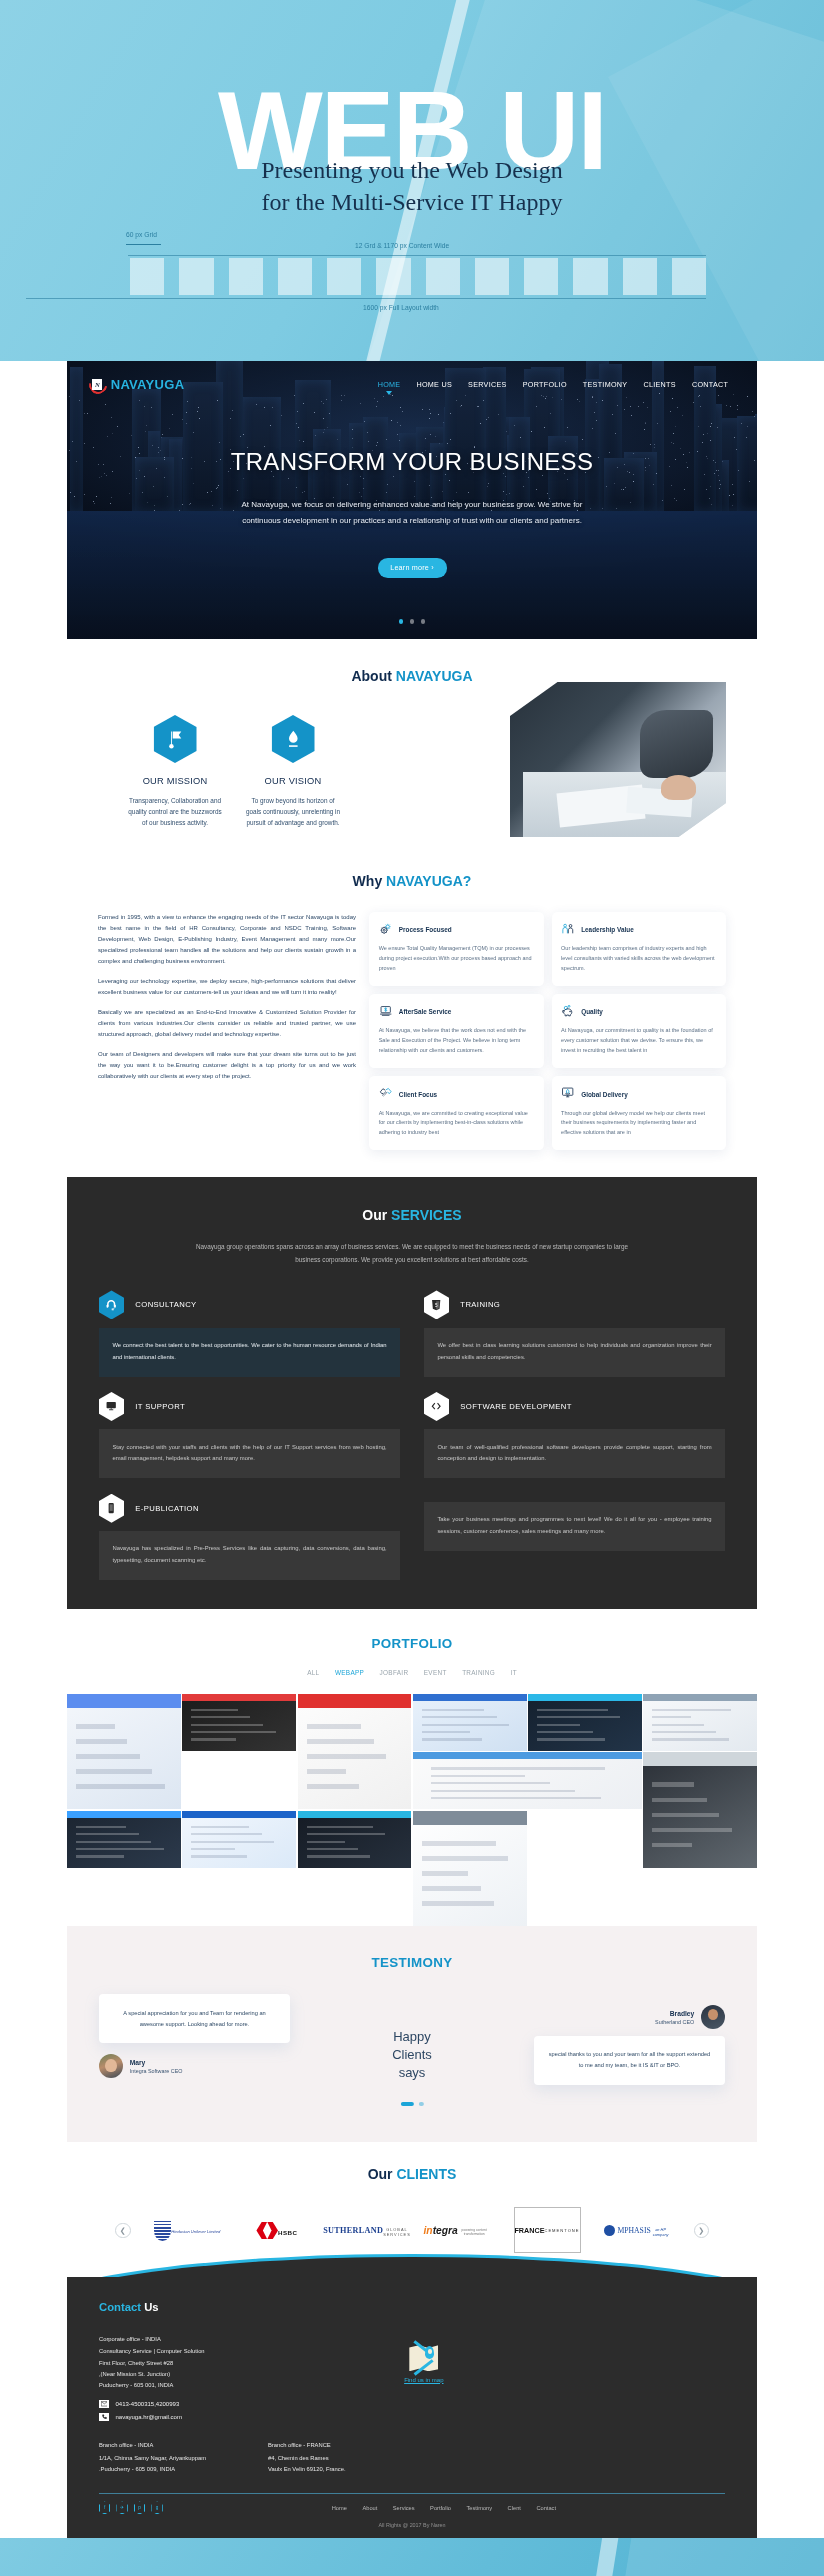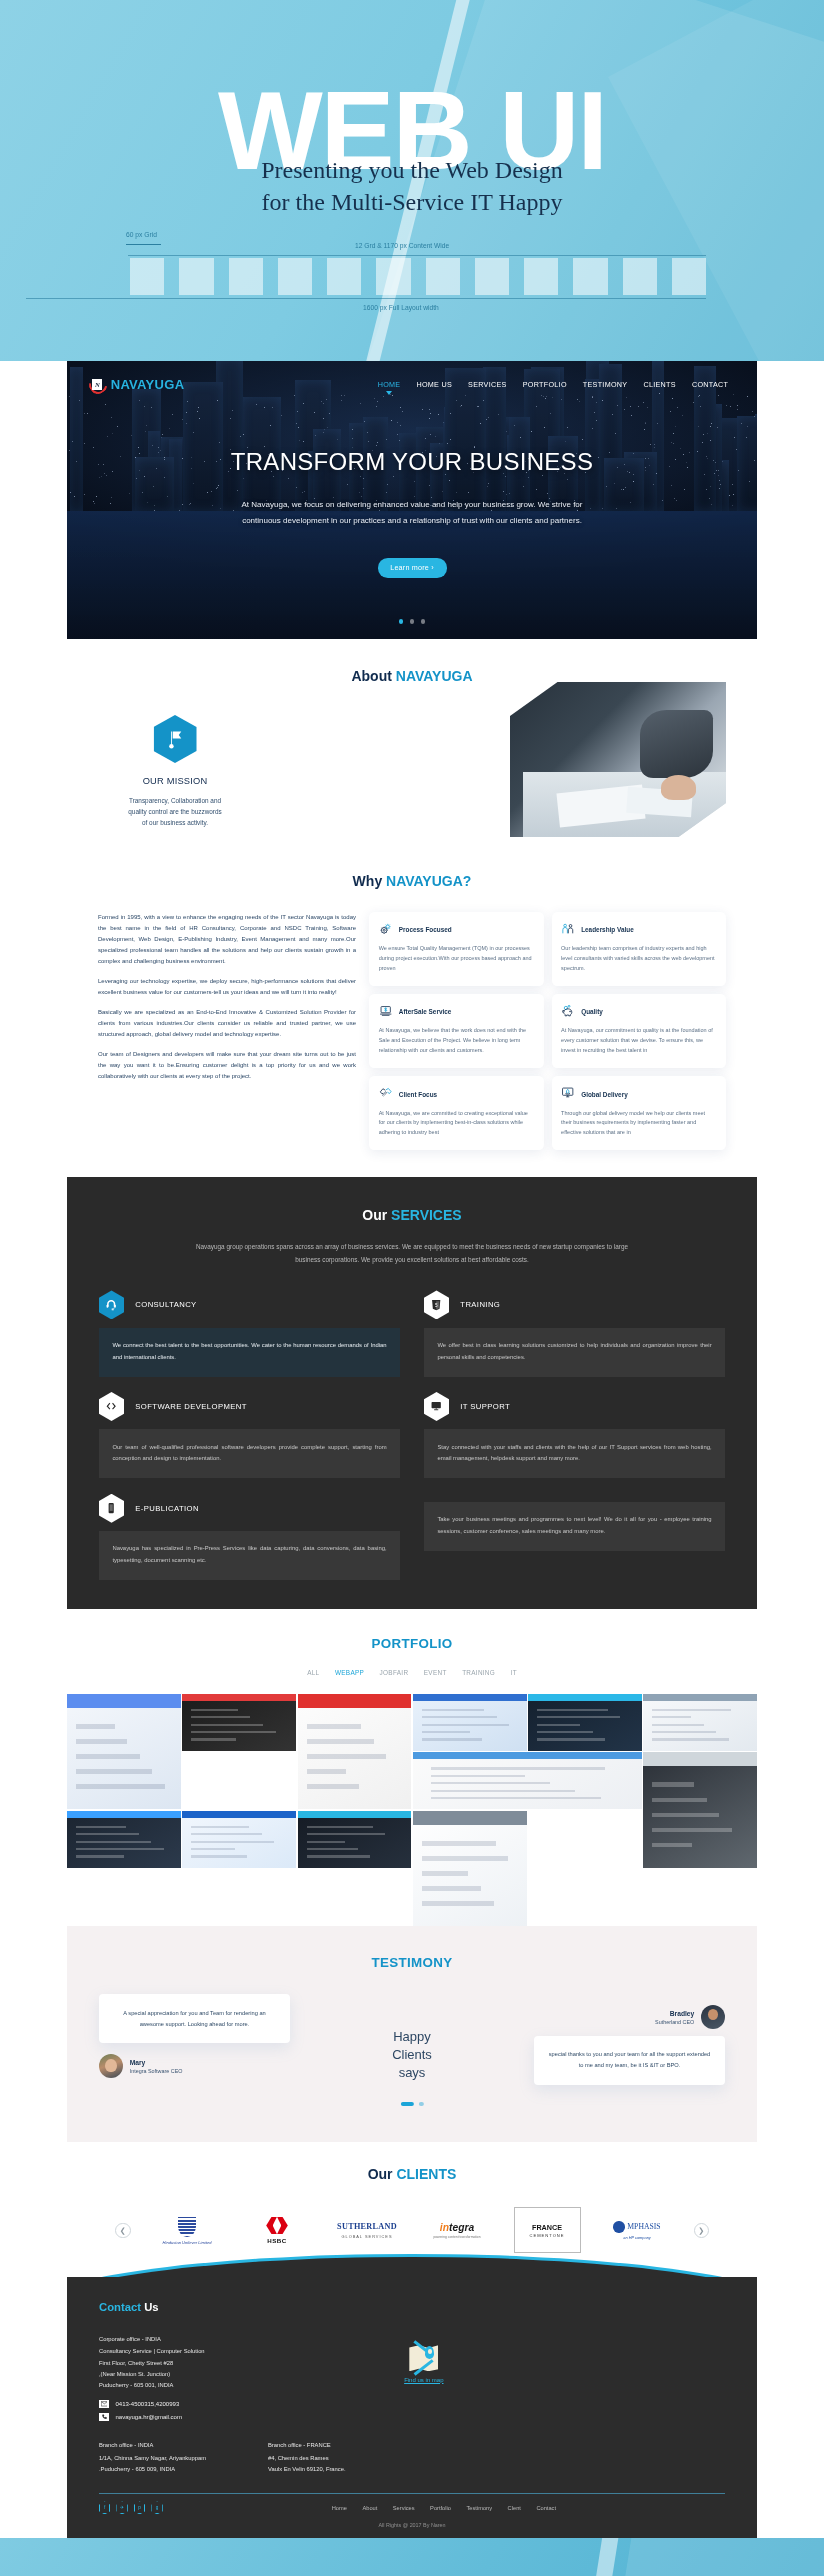--- a/index.html
+++ b/index.html
@@ -234,21 +234,21 @@
     position:absolute; left:50%; top:34px; transform:translateX(-50%);
     text-align:center; color:#2d4763; font-size:13px; line-height:1.35; font-weight:normal;
   }
   .tst-dots { position:absolute; left:50%; transform:translateX(-50%); bottom:4.1px; }
   .tst-dots span { display:inline-block; width:4.6px; height:4.6px; border-radius:50%; background:#1ba5d8; margin:0 1.5px; opacity:.45; }
   .tst-dots span.on { opacity:1; width:13.4px; border-radius:2.6px; }
 
   
   .clients { background:#fff; padding:24px 0 24px; position:relative; }
   .cl-row { margin-top:25px; display:flex; align-items:center; justify-content:center; gap:23px; padding:0 36px; }
-  .cl-logo { width:67px; height:46px; display:flex; flex-direction:column; align-items:center; justify-content:center; text-align:center; }
+  .cl-logo { width:67px; height:46px; display:flex; flex-direction:row; align-items:center; justify-content:center; text-align:center; }
   .cl-arrow {
     width:15.5px; height:15.5px; border-radius:50%; border:0.5px solid #cfd6db; color:#8b969e;
     display:flex; align-items:center; justify-content:center; font-size:7.2px; flex:0 0 auto; cursor:pointer;
   }
   .lg-hul .mark { width:17.5px; height:21.6px; background:
     repeating-linear-gradient(0deg,#2b4a9e 0 1.5px,transparent 1.5px 3.1px); border-radius:0 0 50% 50%; }
   .lg-hul .cap { font-size:4.1px; color:#2b4a9e; font-style:italic; margin-top:2.6px; }
   .lg-hsbc .mark { width:21.6px; height:17.5px; background:#db0011;
     clip-path:polygon(0 50%,25% 0,75% 0,100% 50%,75% 100%,25% 100%); position:relative; }
   .lg-hsbc .mark:after { content:""; position:absolute; left:30%; top:0; width:40%; height:100%; background:#fff;
@@ -873,20 +873,30 @@
         <div class="about-col">
           <div class="hexi">
             <svg viewBox="0 0 24 24">
               <path d="M7 3h1v18H7zM9 3h10l-3 4 3 4H9z"></path>
               <circle cx="7.5" cy="20" r="2.6"></circle>
             </svg>
           </div>
           <h4>OUR MISSION</h4>
           <p>Transparency, Collaboration and quality control are the buzzwords of our business activity.</p>
         </div>
+        <div class="about-col">
+          <div class="hexi">
+            <svg viewBox="0 0 24 24">
+              <path d="M12 2c3 4 5 6 5 9a5 5 0 01-10 0c0-3 2-5 5-9z"></path>
+              <rect x="7" y="19" width="10" height="1.8"></rect>
+            </svg>
+          </div>
+          <h4>OUR VISION</h4>
+          <p>To grow beyond its horizon of goals continuously, unrelenting in pursuit of advantage and growth.</p>
+        </div>
       </div>
     <div class="about-photo">
       <span class="ph-desk"></span>
         <span class="ph-paper"></span>
         <span class="ph-paper2"></span>
       <span class="ph-arm"></span>
         <span class="ph-hand"></span>
     </div>
   </section>
 
@@ -1008,39 +1018,39 @@
               </svg>
             </span>
             <h5>TRAINING</h5>
           </div>
           <div class="svc-box">We offer best in class learning solutions customized to help individuals and organization improve their personal skills and competencies.</div>
         </div>
         <div>
           <div class="svc-head">
             <span class="svc-hex">
               <svg viewBox="0 0 24 24">
-                <path d="M8.6 5.5L3 12l5.6 6.5 1.6-1.4L6 12l4.2-5.1zM15.4 5.5l-1.6 1.4L18 12l-4.2 5.1 1.6 1.4L21 12z"></path>
-              </svg>
-            </span>
-            <h5>SOFTWARE DEVELOPMENT</h5>
-          </div>
-          <div class="svc-box">Our team of well-qualified professional software developers provide complete support, starting from conception and design to implementation.</div>
-        </div>
-        <div>
-          <div class="svc-head">
-            <span class="svc-hex">
-              <svg viewBox="0 0 24 24">
                 <rect x="3" y="4" width="18" height="12" rx="1.5"></rect>
                 <rect x="8" y="18" width="8" height="1.8"></rect>
                 <rect x="11" y="16" width="2" height="2"></rect>
               </svg>
             </span>
             <h5>IT SUPPORT</h5>
           </div>
           <div class="svc-box">Stay connected with your staffs and clients with the help of our IT Support services from web hosting, email management, helpdesk support and many more.</div>
+        </div>
+        <div>
+          <div class="svc-head">
+            <span class="svc-hex">
+              <svg viewBox="0 0 24 24">
+                <path d="M8.6 5.5L3 12l5.6 6.5 1.6-1.4L6 12l4.2-5.1zM15.4 5.5l-1.6 1.4L18 12l-4.2 5.1 1.6 1.4L21 12z"></path>
+              </svg>
+            </span>
+            <h5>SOFTWARE DEVELOPMENT</h5>
+          </div>
+          <div class="svc-box">Our team of well-qualified professional software developers provide complete support, starting from conception and design to implementation.</div>
         </div>
         <div>
           <div class="svc-head">
             <span class="svc-hex">
               <svg viewBox="0 0 24 24">
                 <rect x="7" y="2" width="10" height="20" rx="2"></rect>
                 <rect x="9" y="4.6" width="6" height="12.6" fill="#fff" opacity=".3"></rect>
                 <circle cx="12" cy="19.6" r="1"></circle>
               </svg>
             </span>

